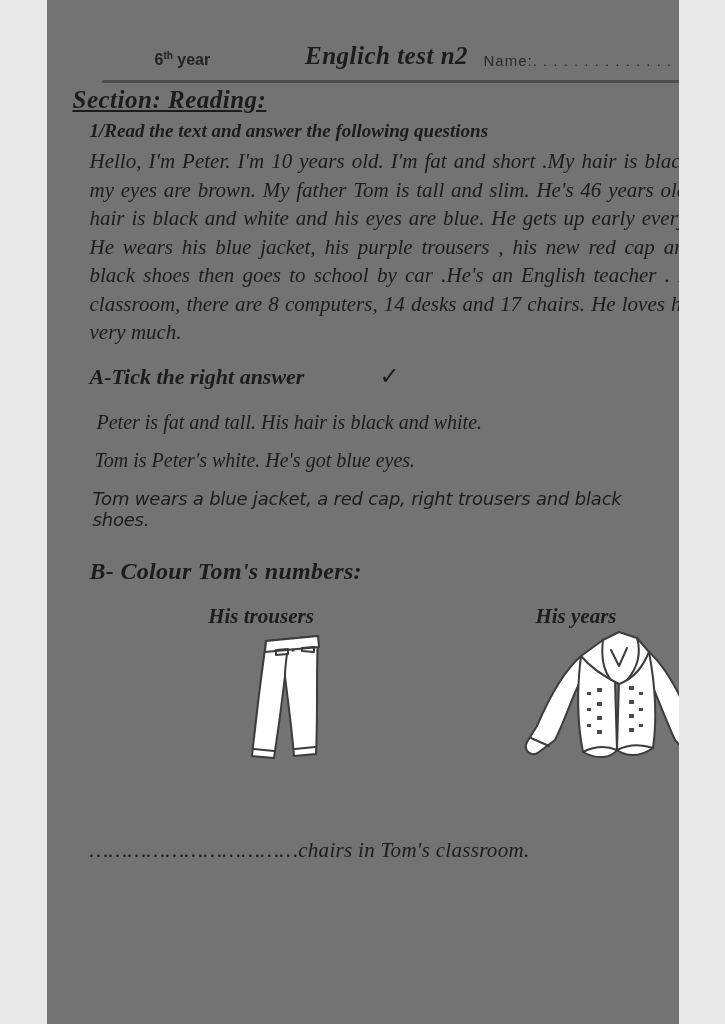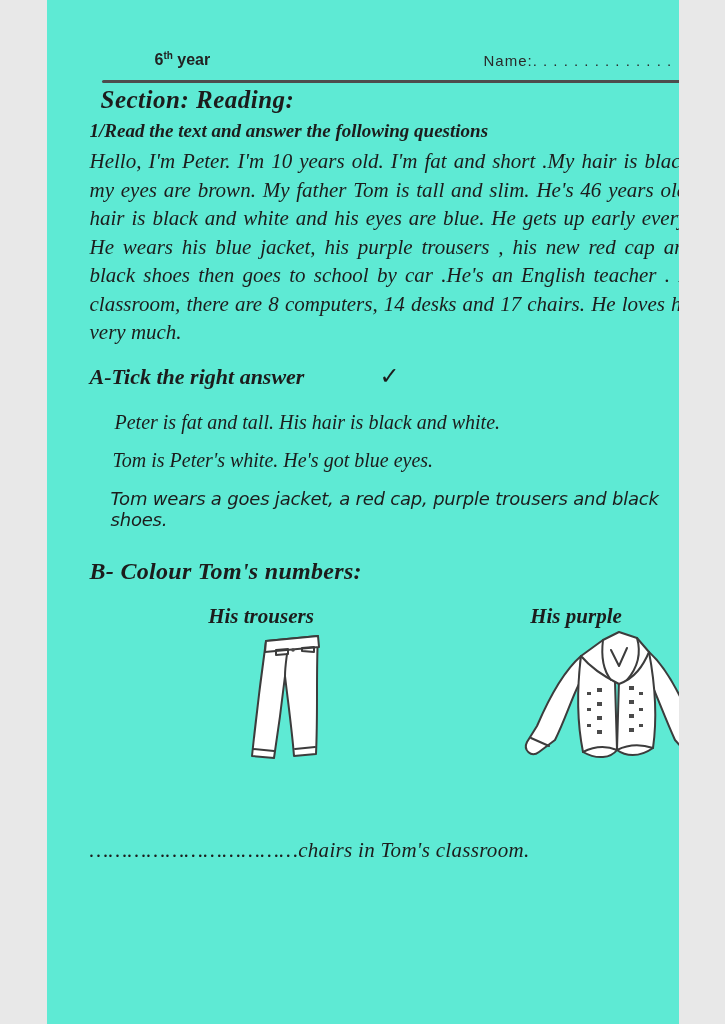--- a/index.html
+++ b/index.html
@@ -1,43 +1,43 @@
 <!DOCTYPE html>
 <html><head>
 <meta charset="utf-8">
 <style>
   html,body{margin:0;padding:0;background:#e8e8e8;}
   .page{
-    position:relative;width:632px;height:1024px;background:#5eead4;
+    position:relative;width:632px;height:1024px;background:#737373;
     margin:0 auto;overflow:hidden;color:#1c1c1c;
     font-family:"Liberation Serif", serif;
   }
   .abs{position:absolute;}
   .sans{font-family:"Liberation Sans", sans-serif;}
   .serif-i{font-family:"Liberation Serif", serif;font-style:italic;}
   .serif-bi{font-family:"Liberation Serif", serif;font-style:italic;font-weight:bold;}
 
   .grade{top:50px;left:108px;font-size:16px;font-weight:bold;color:#222;}
   .grade sup{font-size:10px;}
   .test-title{top:42px;left:240px;width:200px;text-align:center;font-size:25px;letter-spacing:0.5px;}
   .name-line{top:52px;left:437px;font-size:15px;color:#2a2a2a;letter-spacing:1px;}
   .header-rule{top:80px;left:55px;width:606px;height:3px;background:#4d4d4d;border-radius:2px;}
 
-  .section-title{top:86px;left:54px;font-size:25px;letter-spacing:0.5px;}
+  .section-title{top:86px;left:26px;font-size:25px;text-decoration:underline;letter-spacing:0.5px;}
   .instruction{top:120px;left:43px;font-size:19px;}
 
   .reading-text{
     top:147px;left:43px;width:639px;font-size:21px;line-height:28.5px;
     text-align:justify;text-align-last:left;
   }
 
   .a-title{top:364px;left:43px;font-size:22px;}
   .a-tick{top:362px;left:333px;font-size:24px;font-style:normal;font-family:"DejaVu Sans",sans-serif;}
 
-  .statement{font-size:20px;margin-left:18px;}
+  .statement{font-size:20px;}
   .st1{top:411px;left:50px;}
   .st2{top:449px;left:48px;}
   .st3{top:488px;left:46px;font-family:"DejaVu Sans",sans-serif;font-style:italic;font-size:18px;letter-spacing:-0.2px;}
   .checkbox{width:34px;height:30px;border:2px solid #828282;background:#fff;box-sizing:border-box;}
   .cb1{top:408px;left:666px;}
   .cb2{top:446px;left:666px;}
   .cb3{top:486px;left:666px;}
 
   .b-title{top:558px;left:43px;font-size:24px;letter-spacing:0.3px;}
   .item-label{font-size:21px;text-align:center;}
@@ -53,44 +53,45 @@
   .c1{top:807px;left:43px;}
   .c2{top:838px;left:43px;font-family:Liberation Serif, serif;}
 </style>
 </head>
 <body>
 
 <div class="page">
 
   <div class="abs grade sans"><span>6</span><sup>th</sup><span> year</span></div>
 
+  <div class="abs test-title serif-bi">Englich test n2</div>
 
   <div class="abs name-line sans"><span>Name:</span><span>. . . . . . . . . . . . . . . . .  . . .</span></div>
 
   <div class="abs header-rule"></div>
 
   <div class="abs section-title serif-bi">Section: Reading:</div>
 
   <div class="abs instruction serif-bi">1/Read the text and answer the following questions</div>
   <div class="abs reading-text serif-i">Hello, I'm Peter. I'm 10 years old. I'm fat and short .My hair is black and my eyes are brown.  My father Tom is tall and slim. He's 46 years old. His hair is black and white and his eyes are blue. He gets up early every day. He wears his blue jacket, his purple trousers , his new red cap and his black shoes then goes to school by car .He's an English teacher . In his classroom, there are 8 computers, 14 desks and 17 chairs. He loves his job very much.</div>
 
   <div class="abs a-title serif-bi">A-Tick the right answer</div>
   <div class="abs a-tick">✓</div>
 
   <div class="abs statement st1 serif-i">Peter is fat and tall. His hair is black and white.</div>
   <div class="abs statement st2 serif-i">Tom is Peter's white. He's got blue eyes.</div>
-  <div class="abs statement st3">Tom wears a goes jacket, a red cap, purple trousers and black shoes.</div>
+  <div class="abs statement st3">Tom wears a blue jacket, a red cap, right trousers and black shoes.</div>
 
   <div class="abs checkbox cb1"></div>
   <div class="abs checkbox cb2"></div>
   <div class="abs checkbox cb3"></div>
 
   <div class="abs b-title serif-bi">B- Colour Tom's numbers:</div>
   <div class="abs item-label lbl-trousers serif-bi">His trousers</div>
-  <div class="abs item-label lbl-jacket serif-bi">His purple</div>
+  <div class="abs item-label lbl-jacket serif-bi">His years</div>
 
   <svg class="abs drawing" style="top:632px;left:183px;" width="118" height="136" viewBox="0 0 118 136">
     <path class="fillw" d="M36,9 L88,4 C86,40 88,80 86,122 L64,124 C62,98 58,70 55,44 C52,70 48,100 44,126 L22,124 C26,86 31,45 36,9 Z"></path>
     <path d="M36,9 L88,4 L89,15 L35,20 Z" class="fillw"></path>
     <path d="M46,18 L58,17 L58,22 L46,23 Z"></path>
     <path d="M72,16 L84,15 L84,20 L72,19 Z"></path>
     <path d="M57,22 C56,30 55,36 55,44"></path>
     <circle class="btn" cx="63" cy="18" r="1.8"></circle>
     <path d="M23,117 L44,119"></path>
     <path d="M65,117 L85,115"></path>

